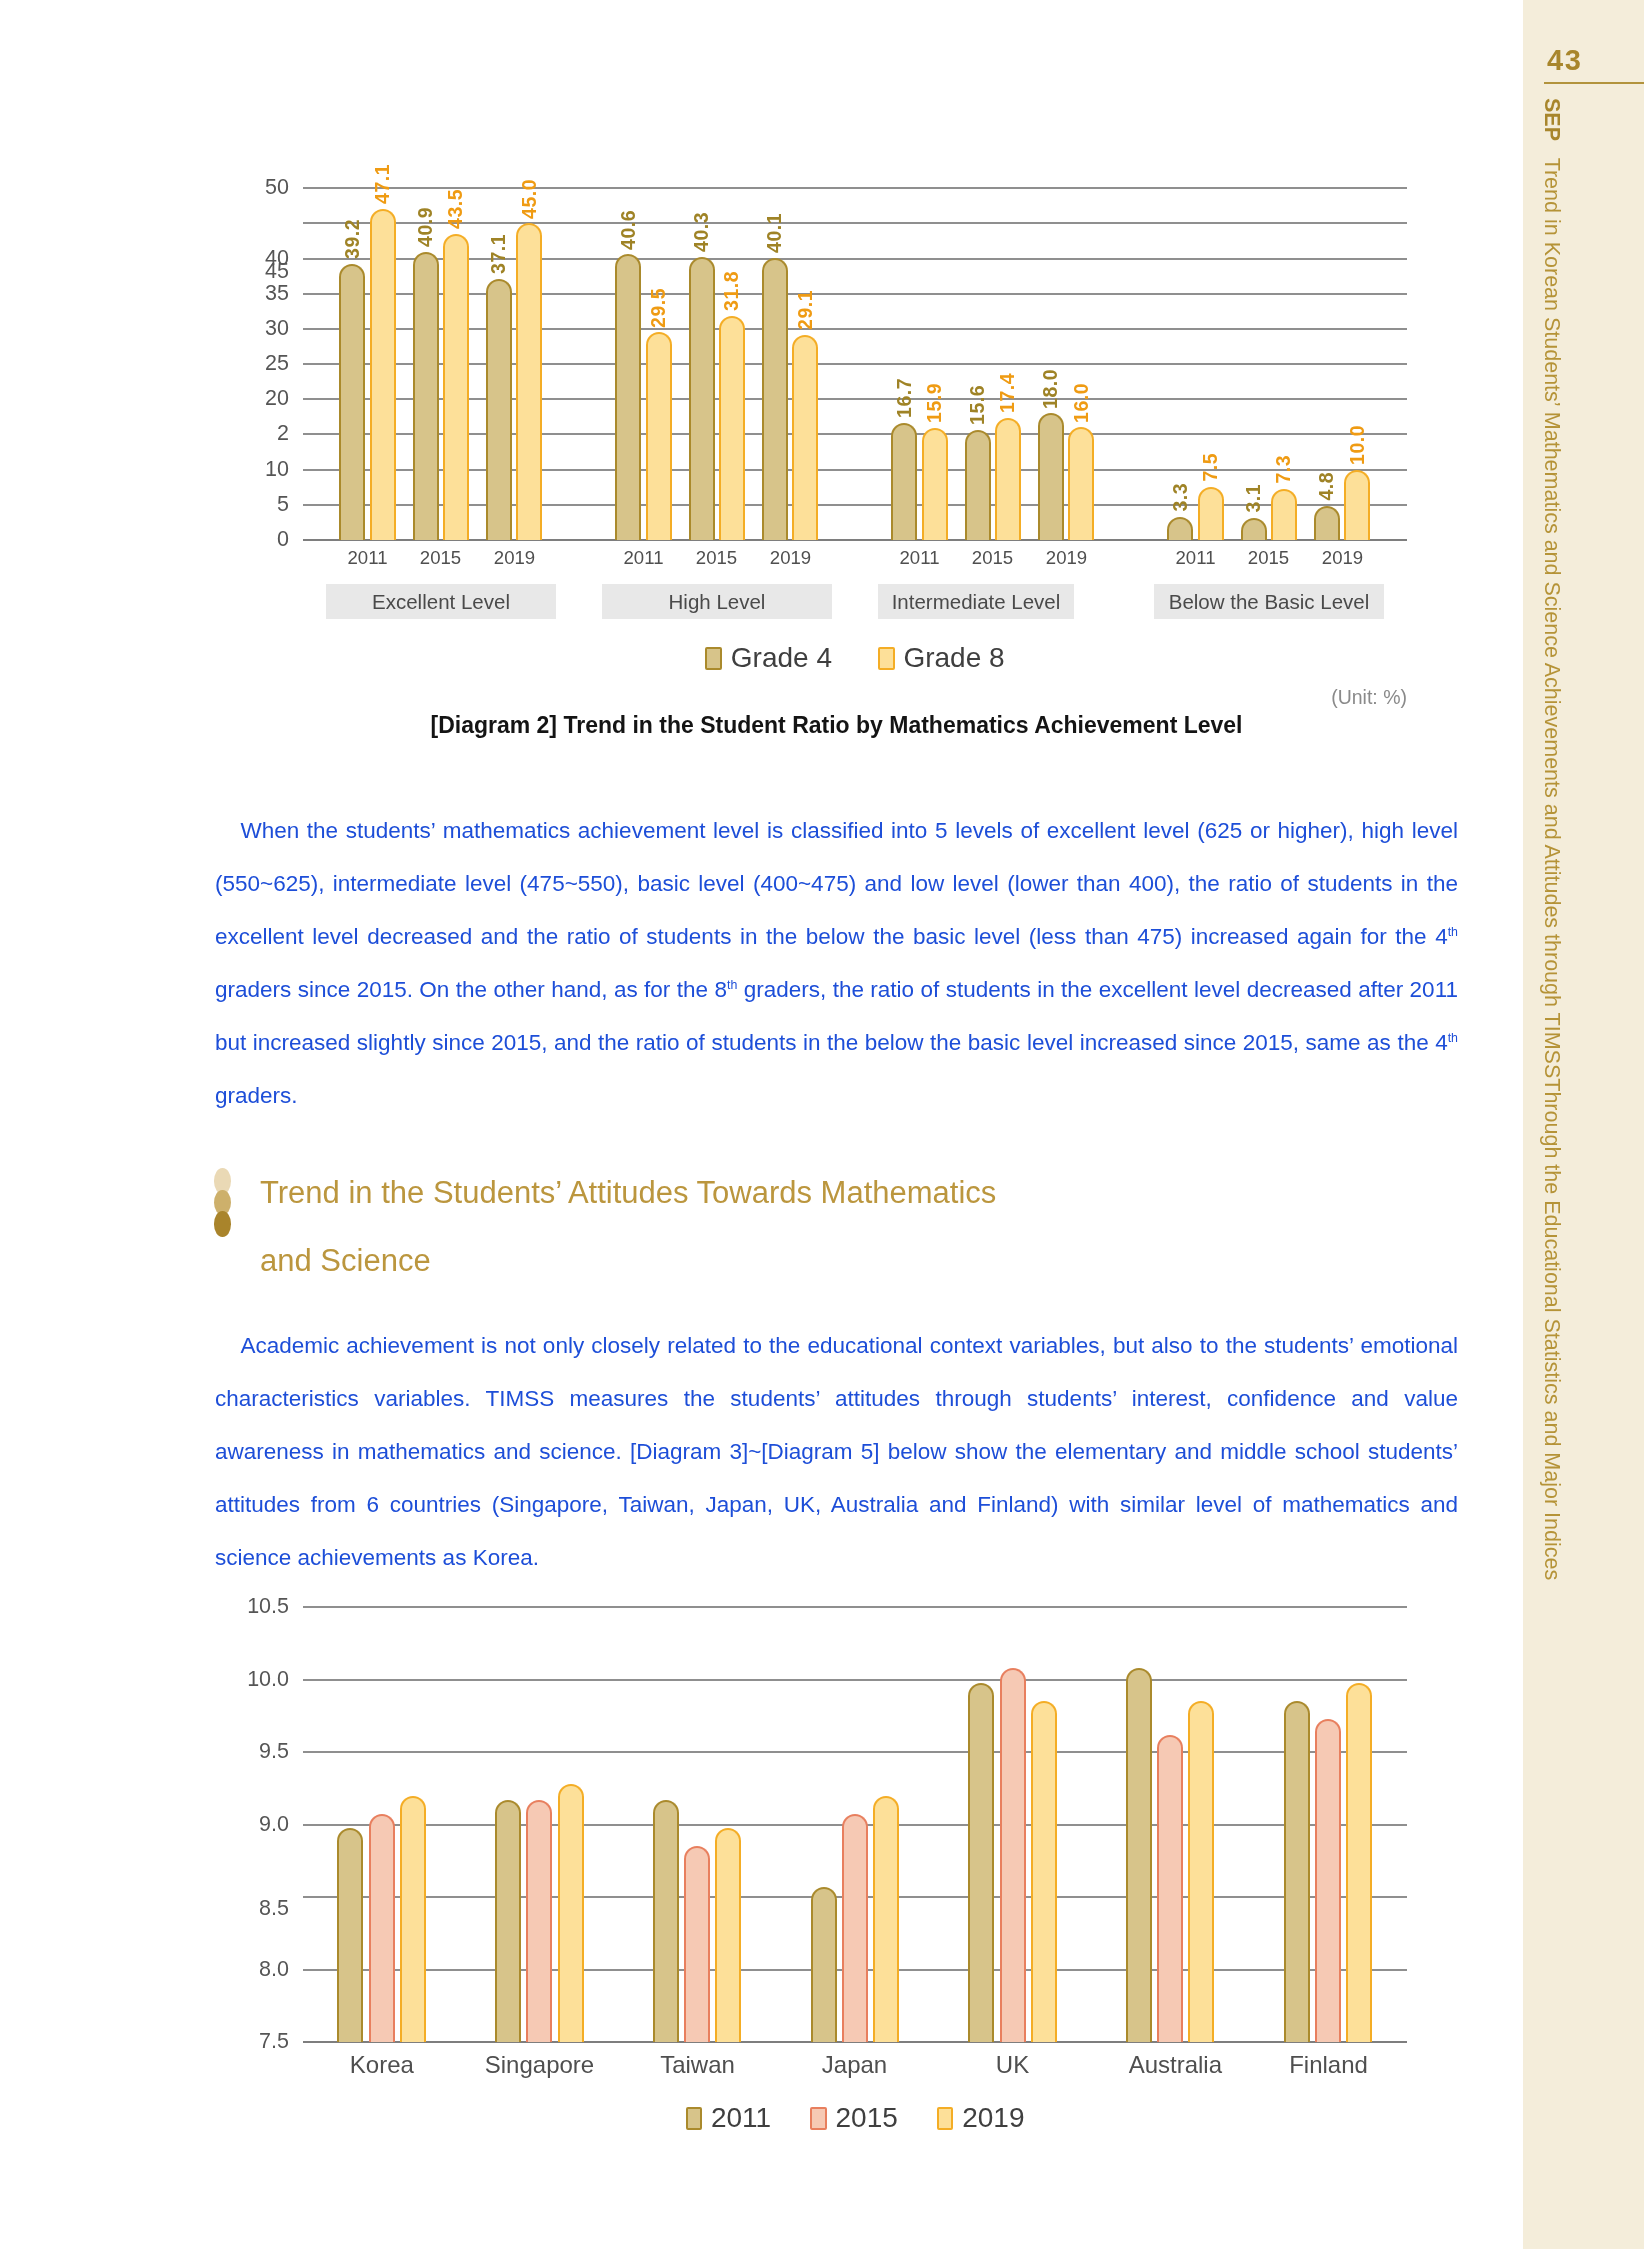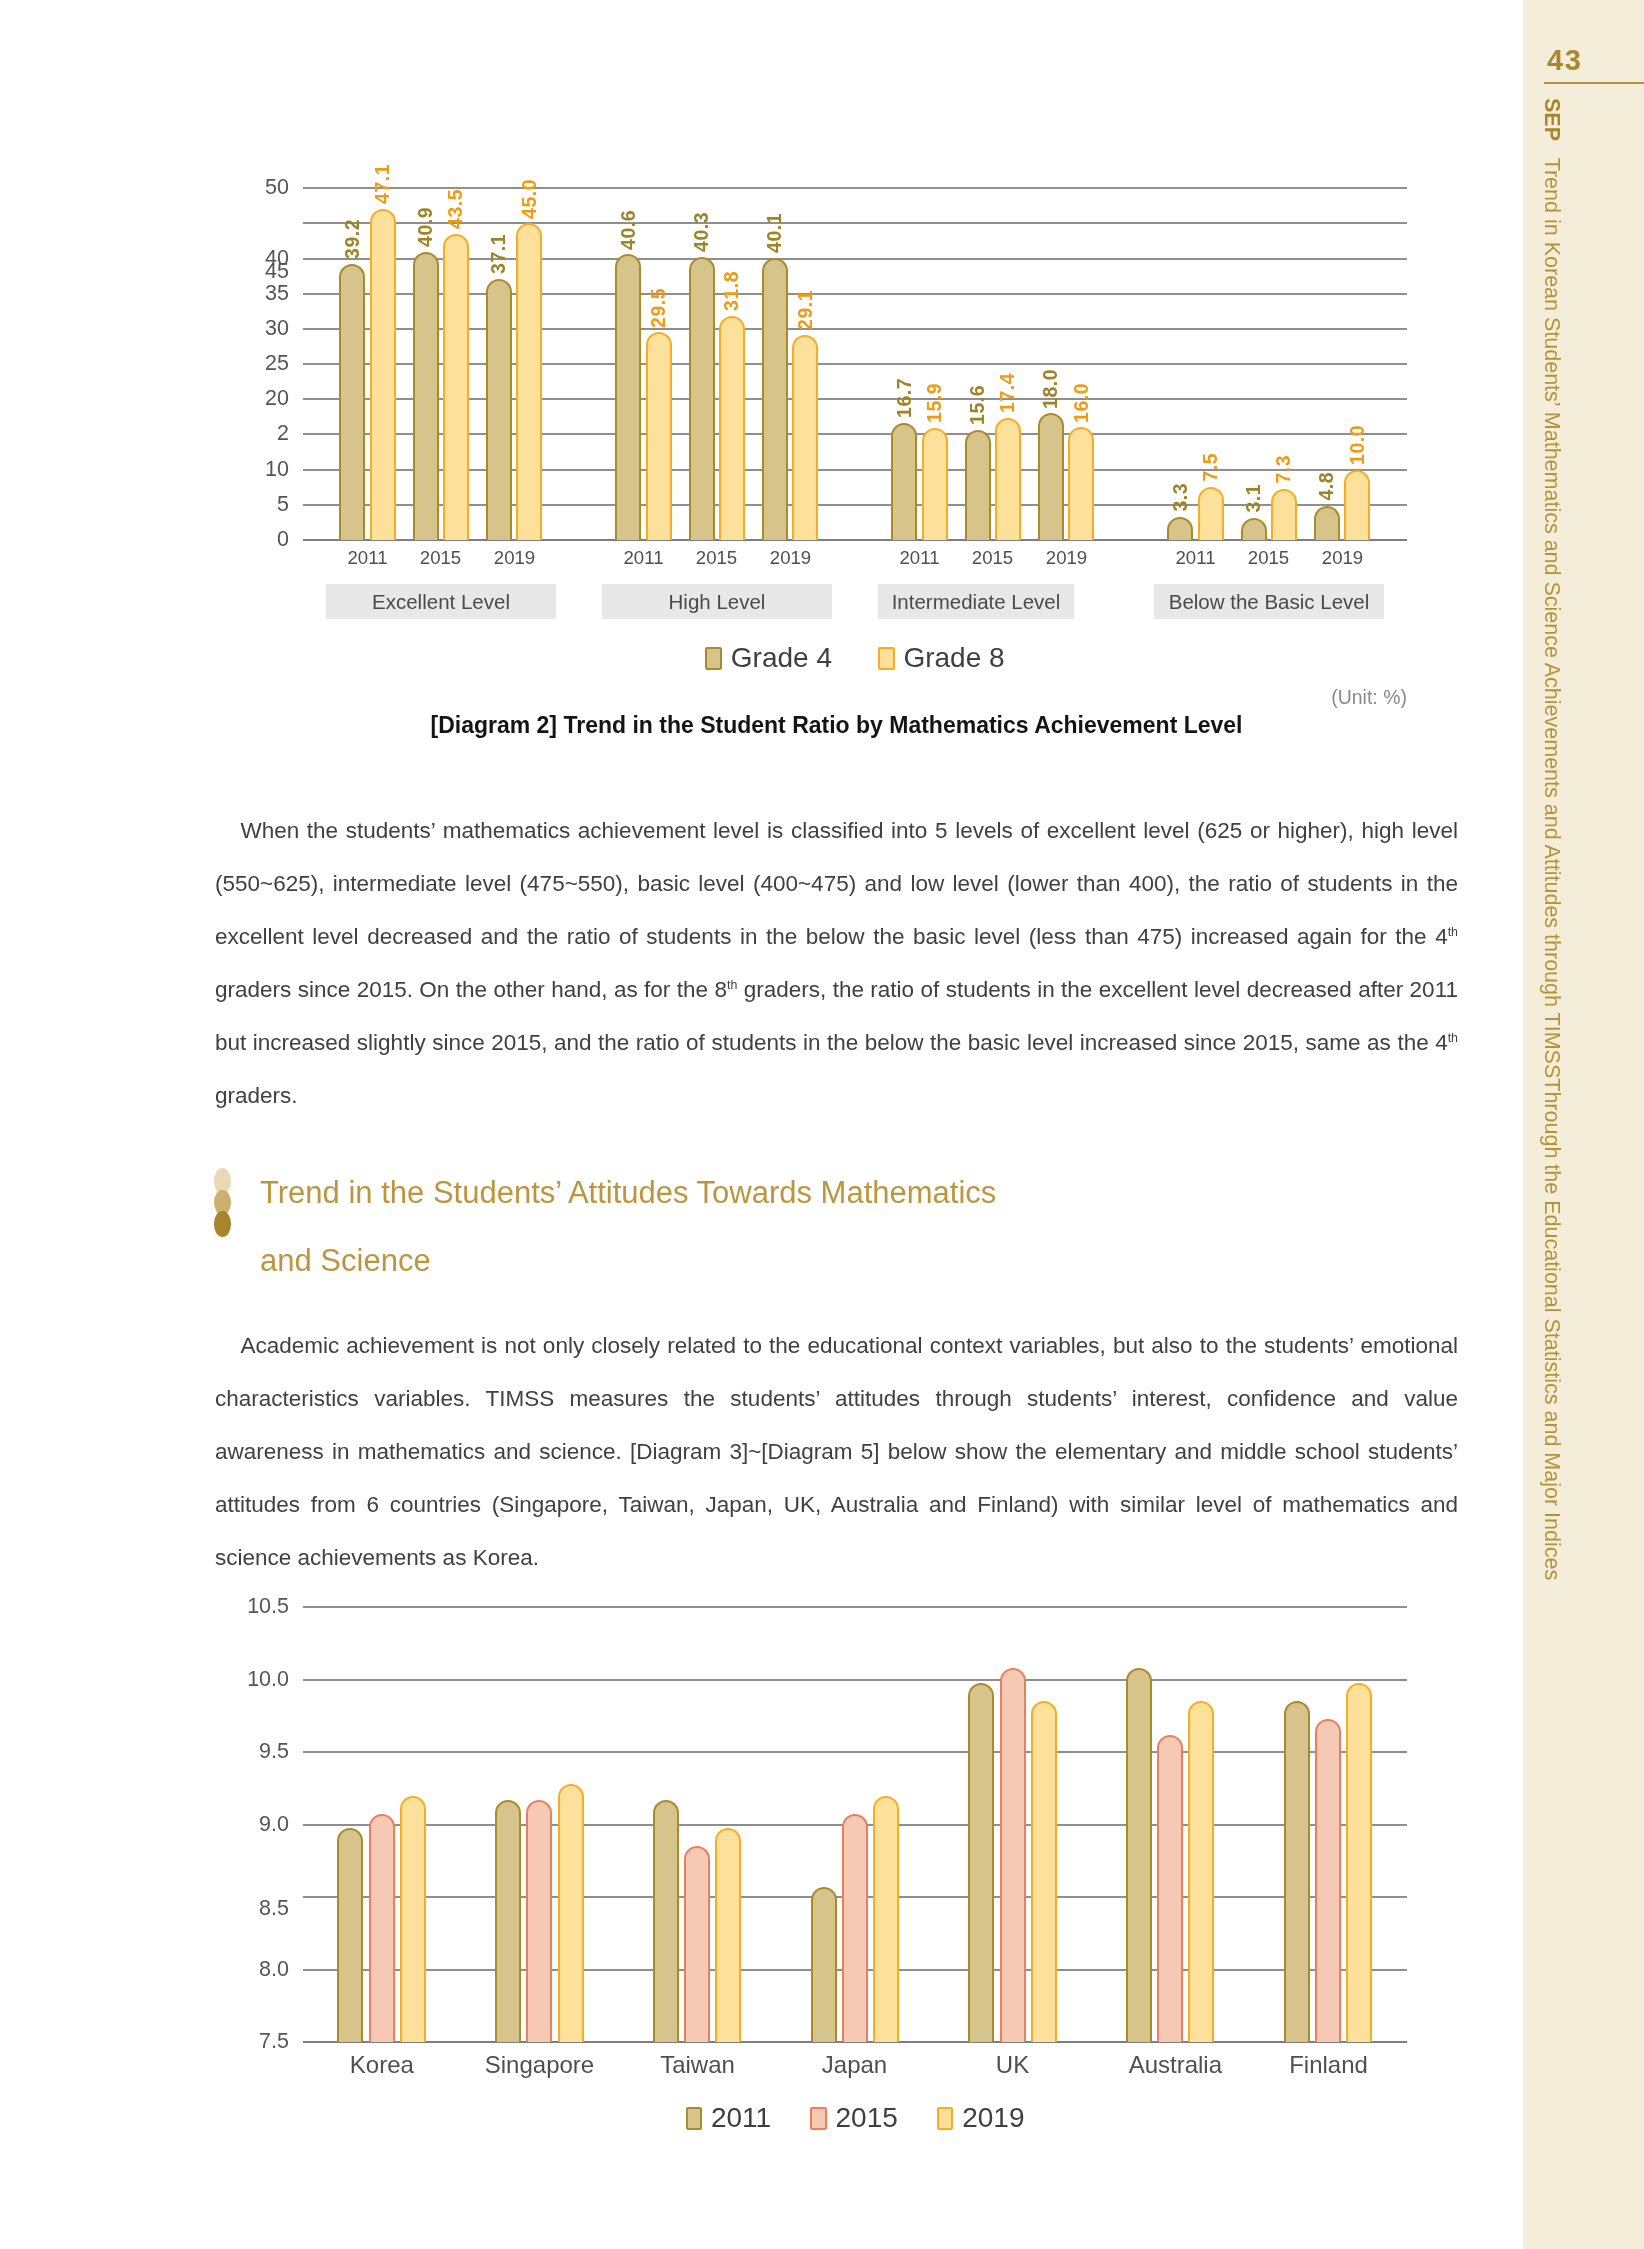--- a/index.html
+++ b/index.html
@@ -23,21 +23,21 @@
   
   .legend{position:absolute;display:flex;justify-content:center;align-items:center;gap:46px;}
   .legend-item{display:flex;align-items:center;gap:8.8px;}
   .swatch{width:16.6px;height:23.4px;box-sizing:border-box;border:2px solid;border-radius:2px;}
   .legend-label{font-size:28px;color:#3f3f3f;}
   .unit-label{position:absolute;font-size:19.5px;color:#8a8a8a;}
 
   
   .caption{position:absolute;text-align:center;font-size:23px;font-weight:bold;color:#141414;}
   .para{position:absolute;font-size:22.5px;line-height:53px;text-align:justify;
-        color:#404040;text-indent:25.4px;}
+        color:#1d4ed8;text-indent:25.4px;}
   sup{font-size:0.55em;vertical-align:super;line-height:0;}
 
   .heading{position:absolute;font-size:31px;line-height:68px;color:#bb963e;font-weight:400;}
   .bullets{position:absolute;width:17.6px;}
   .bullets div{width:16.6px;height:25.4px;border-radius:50%;margin-top:-3.9px;}
   .b1{background:#ead9b5;}
   .b2{background:#cdb06b;}
   .b3{background:#a9842b;}
 
   

